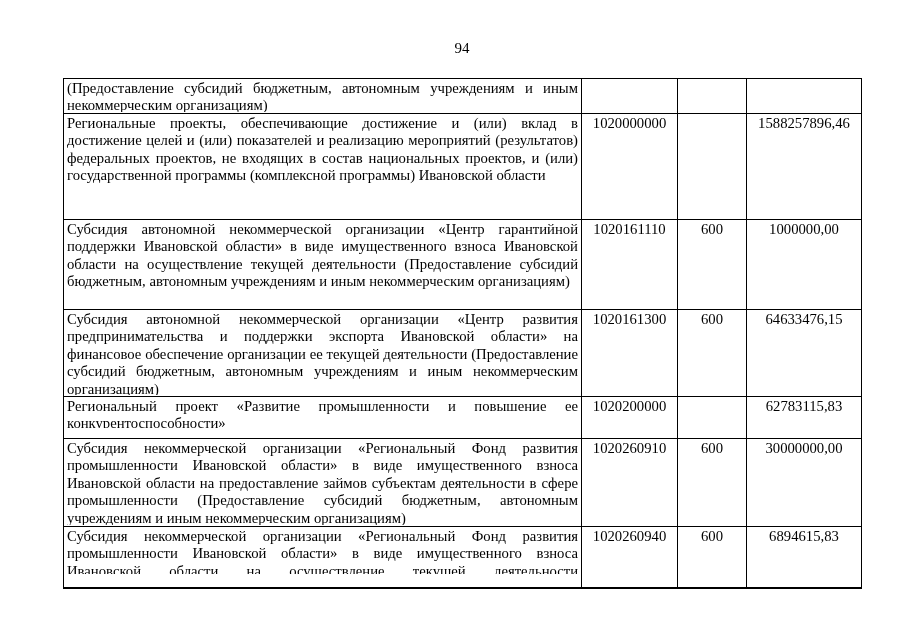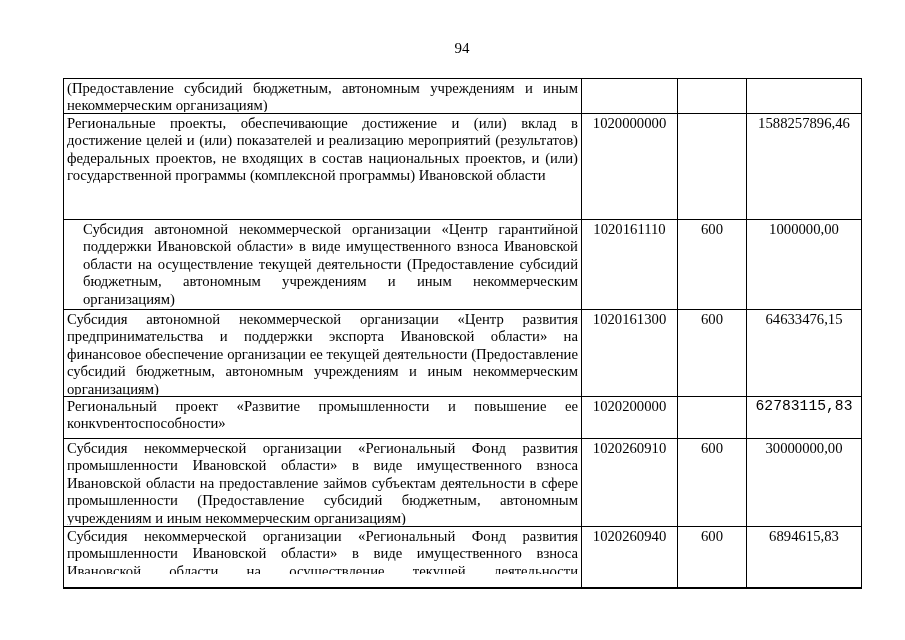--- a/index.html
+++ b/index.html
@@ -78,21 +78,21 @@
           </td>
           <td class="c-vr">
             <div class="txt" style="height: 86px;"></div>
           </td>
           <td class="c-amount">
             <div class="txt" style="height: 86px;">1588257896,46</div>
           </td>
         </tr>
         <tr style="height: 90px;">
           <td class="c-name">
-            <div class="txt" style="height: 87px; margin-left: 16px;">Субсидия автономной некоммерческой организации «Центр гарантийной поддержки Ивановской области» в виде имущественного взноса Ивановской области на осуществление текущей деятельности (Предоставление субсидий бюджетным, автономным учреждениям и иным некоммерческим организациям)</div>
+            <div class="txt" style="height: 87px;">Субсидия автономной некоммерческой организации «Центр гарантийной поддержки Ивановской области» в виде имущественного взноса Ивановской области на осуществление текущей деятельности (Предоставление субсидий бюджетным, автономным учреждениям и иным некоммерческим организациям)</div>
           </td>
           <td class="c-code">
             <div class="txt" style="height: 87px;">1020161110</div>
           </td>
           <td class="c-vr">
             <div class="txt" style="height: 87px;">600</div>
           </td>
           <td class="c-amount">
             <div class="txt" style="height: 87px;">1000000,00</div>
           </td>
@@ -115,21 +115,21 @@
           <td class="c-name">
             <div class="txt" style="height: 30px;">Региональный проект «Развитие промышленности и повышение ее конкурентоспособности»</div>
           </td>
           <td class="c-code">
             <div class="txt" style="height: 30px;">1020200000</div>
           </td>
           <td class="c-vr">
             <div class="txt" style="height: 30px;"></div>
           </td>
           <td class="c-amount">
-            <div class="txt" style="height: 40px; font-family: Liberation Mono, monospace;">62783115,83</div>
+            <div class="txt" style="height: 40px;">62783115,83</div>
           </td>
         </tr>
         <tr style="height: 88px;">
           <td class="c-name">
             <div class="txt" style="height: 85px;">Субсидия некоммерческой организации «Региональный Фонд развития промышленности Ивановской области» в виде имущественного взноса Ивановской области на предоставление займов субъектам деятельности в сфере промышленности (Предоставление субсидий бюджетным, автономным учреждениям и иным некоммерческим организациям)</div>
           </td>
           <td class="c-code">
             <div class="txt" style="height: 85px;">1020260910</div>
           </td>
           <td class="c-vr">

